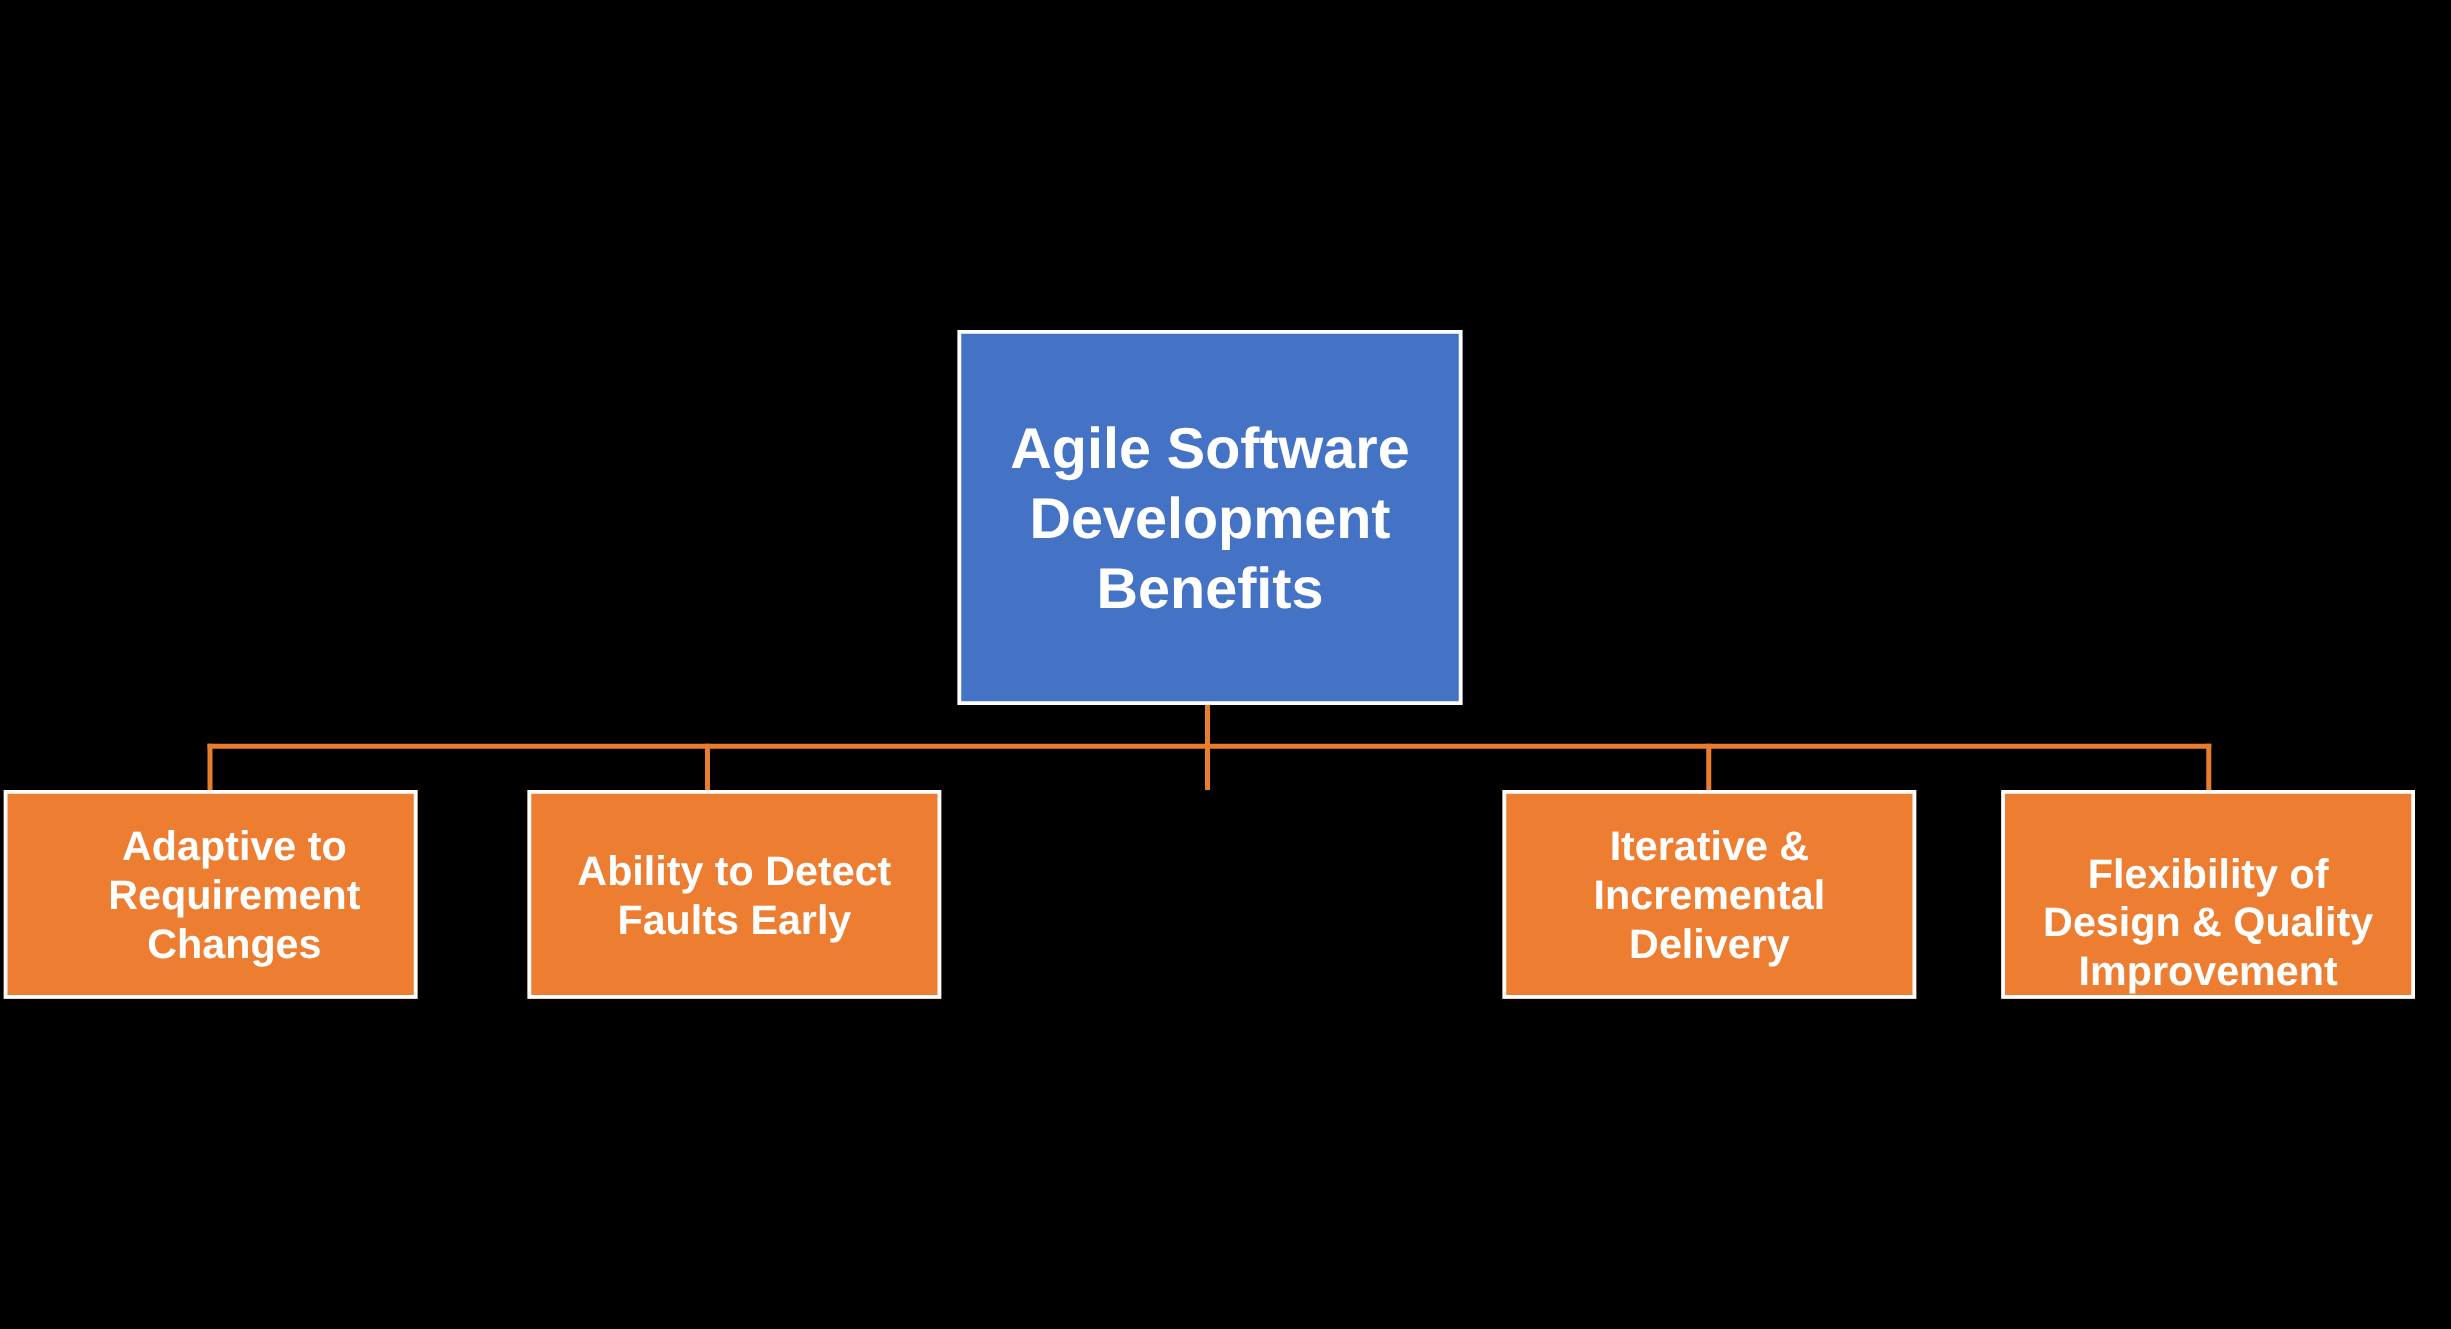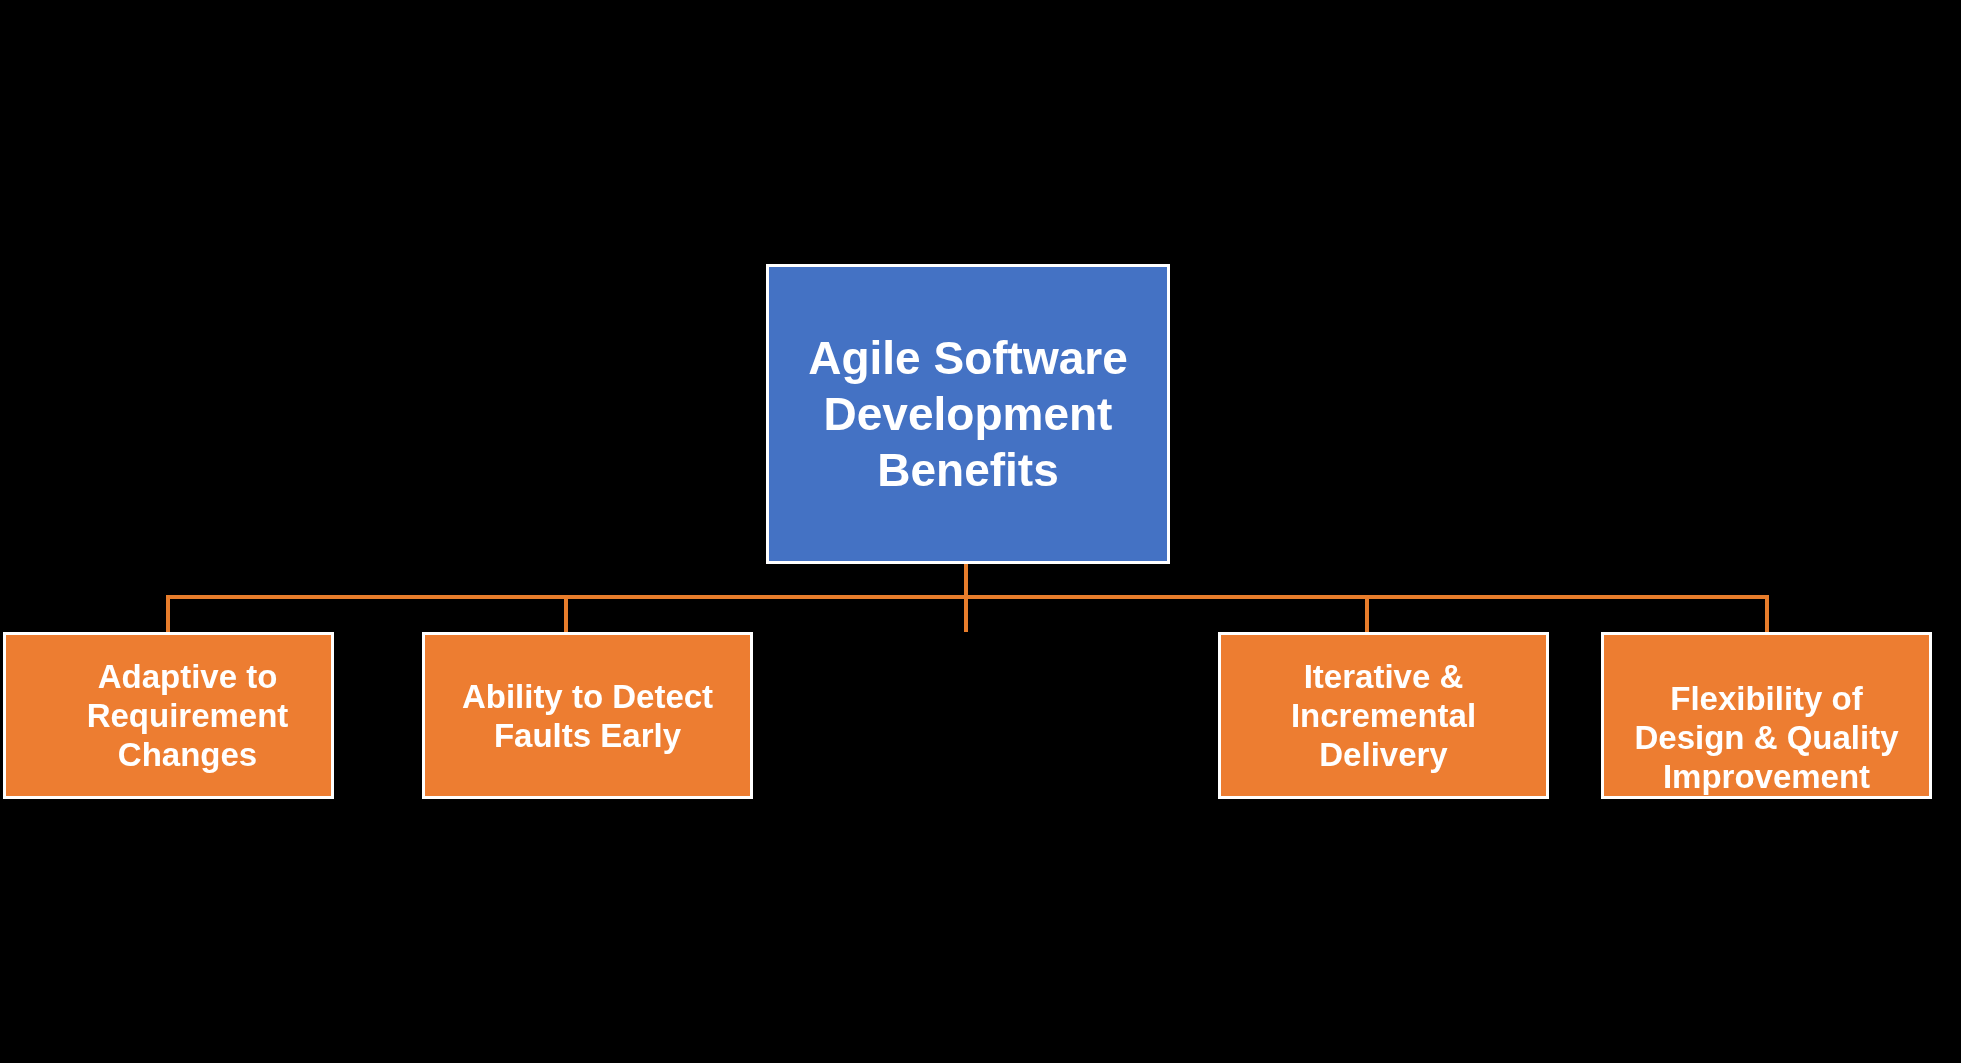--- a/index.html
+++ b/index.html
@@ -41,21 +41,21 @@
     top: 632px;
     width: 331px;
     height: 167px;
     background: var(--child-fill, #ED7D31);
     font-size: 33px;
     line-height: 39px;
   }
   .child-node.c1 { left: 3px; padding-left: 38px; }
   .child-node.c2 { left: 407px; margin-left: 15px; }
   .child-node.c3 { left: 801px; }
-  .child-node.c4 { left: 1202px; margin-left: 16px; }
+  .child-node.c4 { left: 1202px; }
   .child-node.c5 { left: 1601px; align-items: flex-end; }
 
   .connector {
     position: absolute;
     background: var(--connector, #E87D2B);
   }
   .h-line   { left: 166px;  top: 595px; width: 1603px; height: 4px; }
   .stem     { left: 964px;  top: 564px; width: 4px;    height: 68px; }
   .stub     {               top: 595px; width: 4px;    height: 37px; }
   .stub.s1  { left: 166px; }

